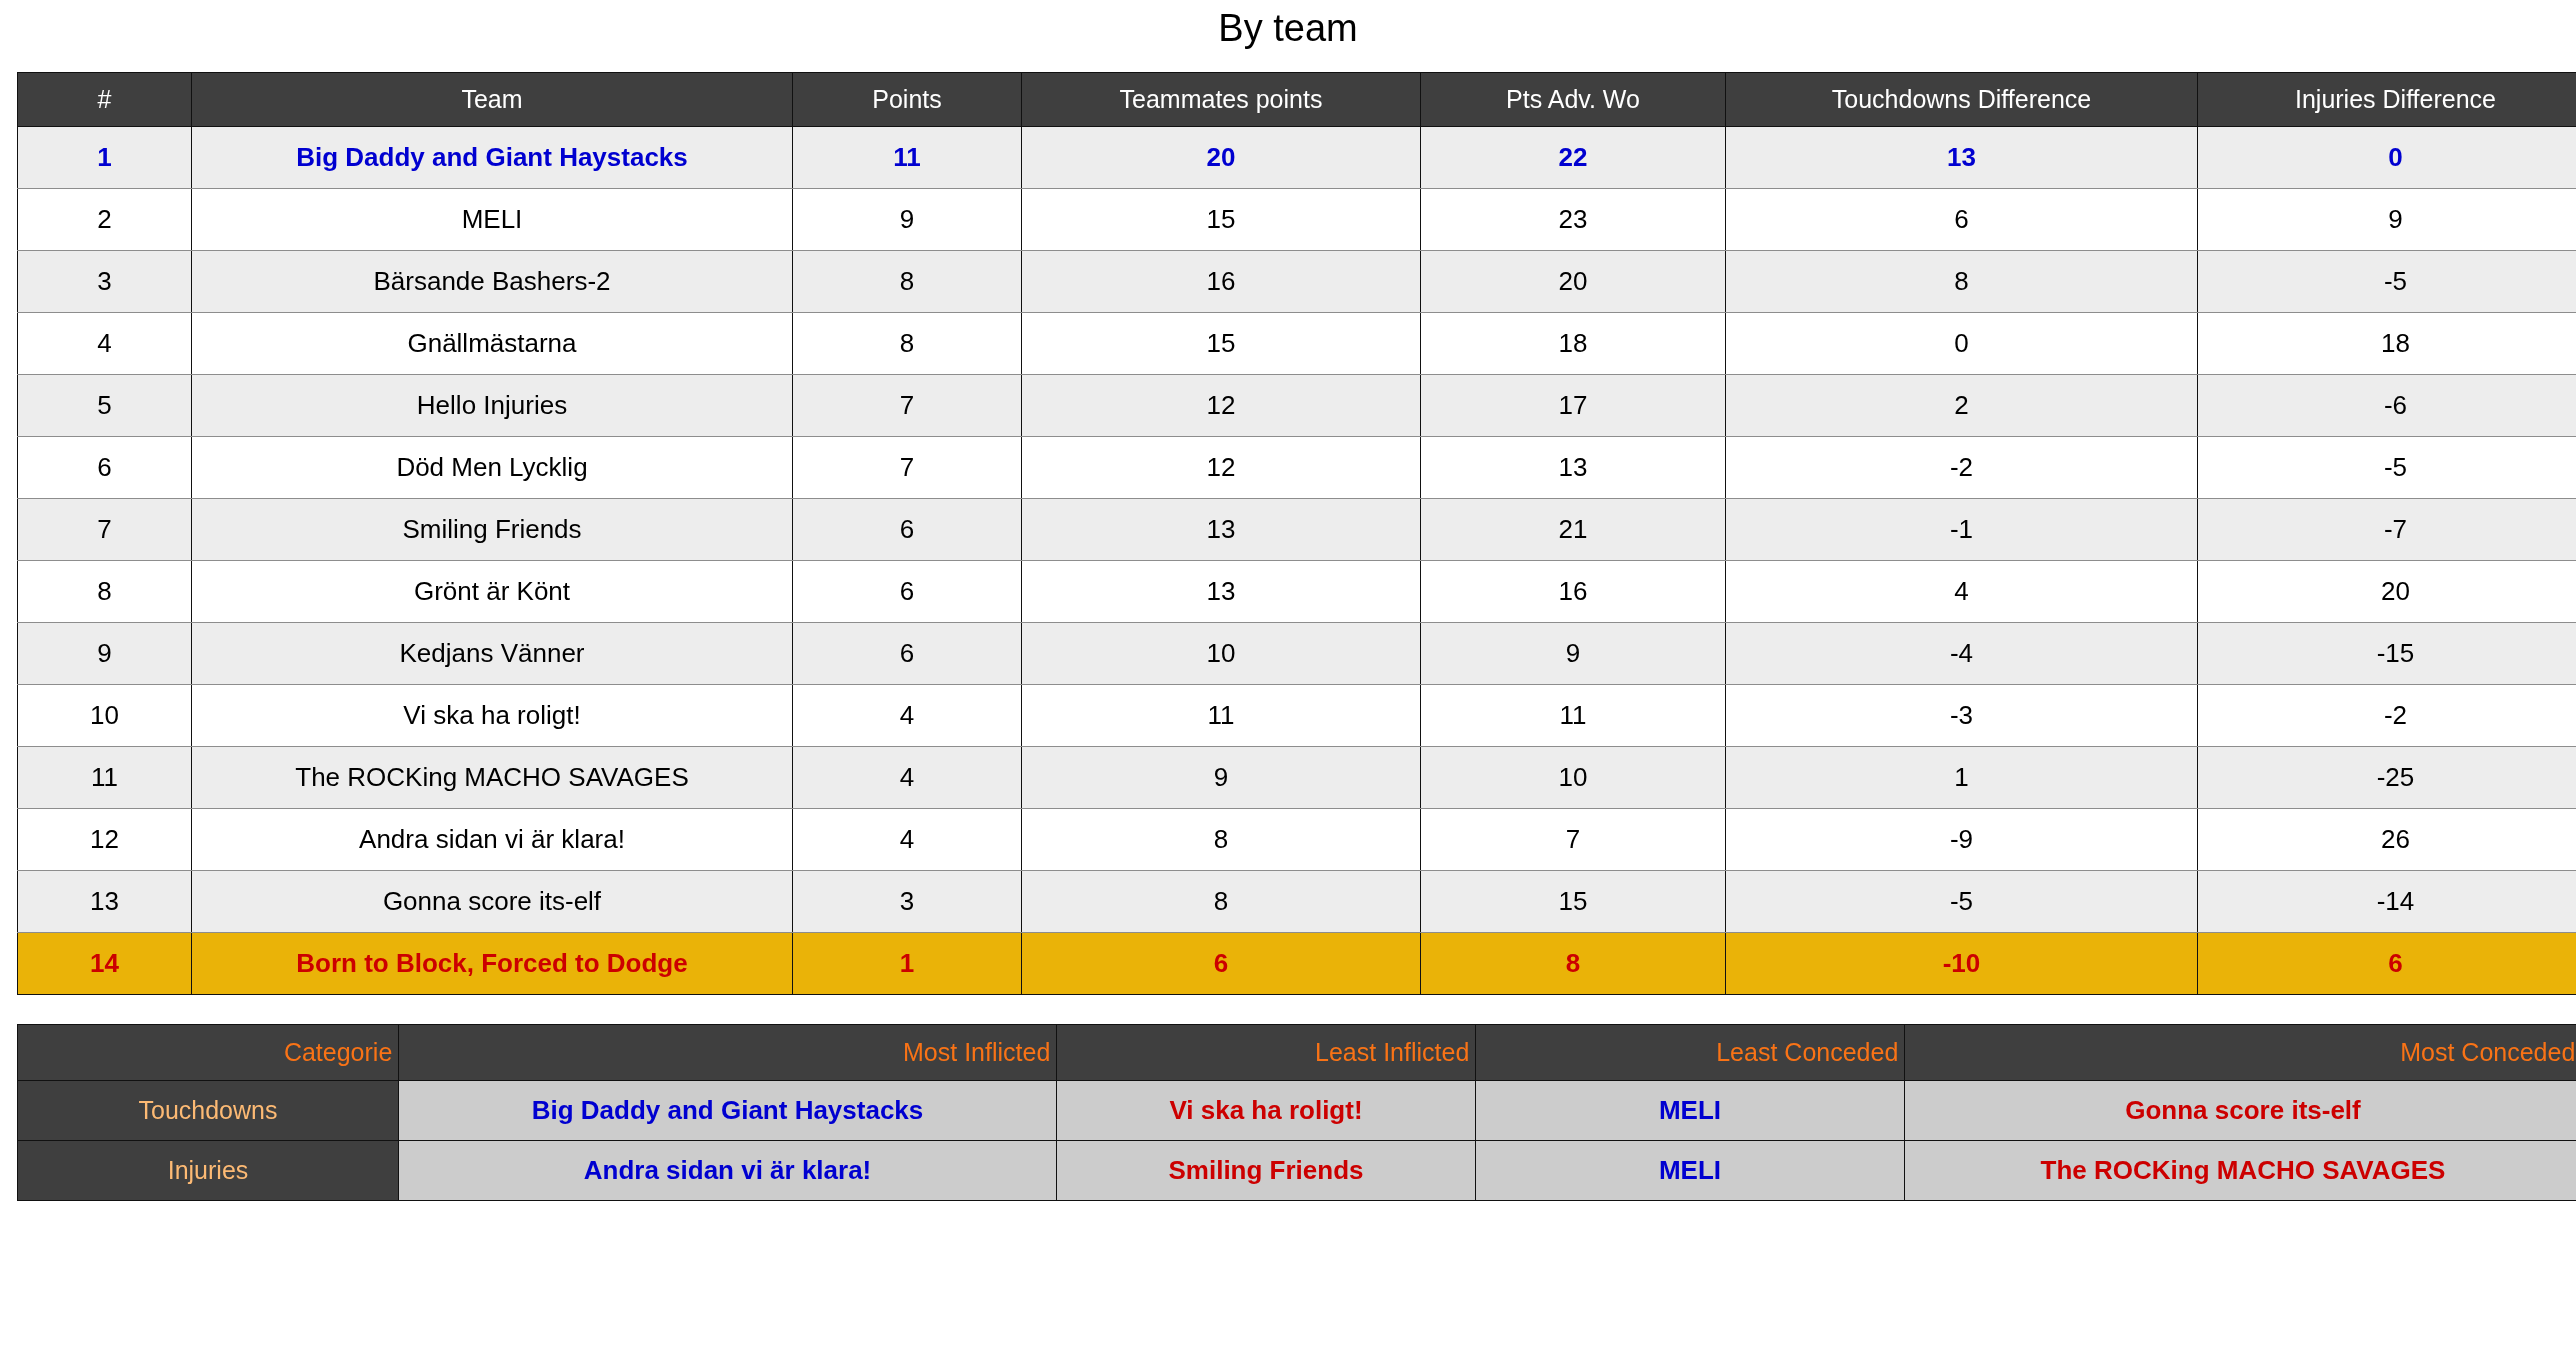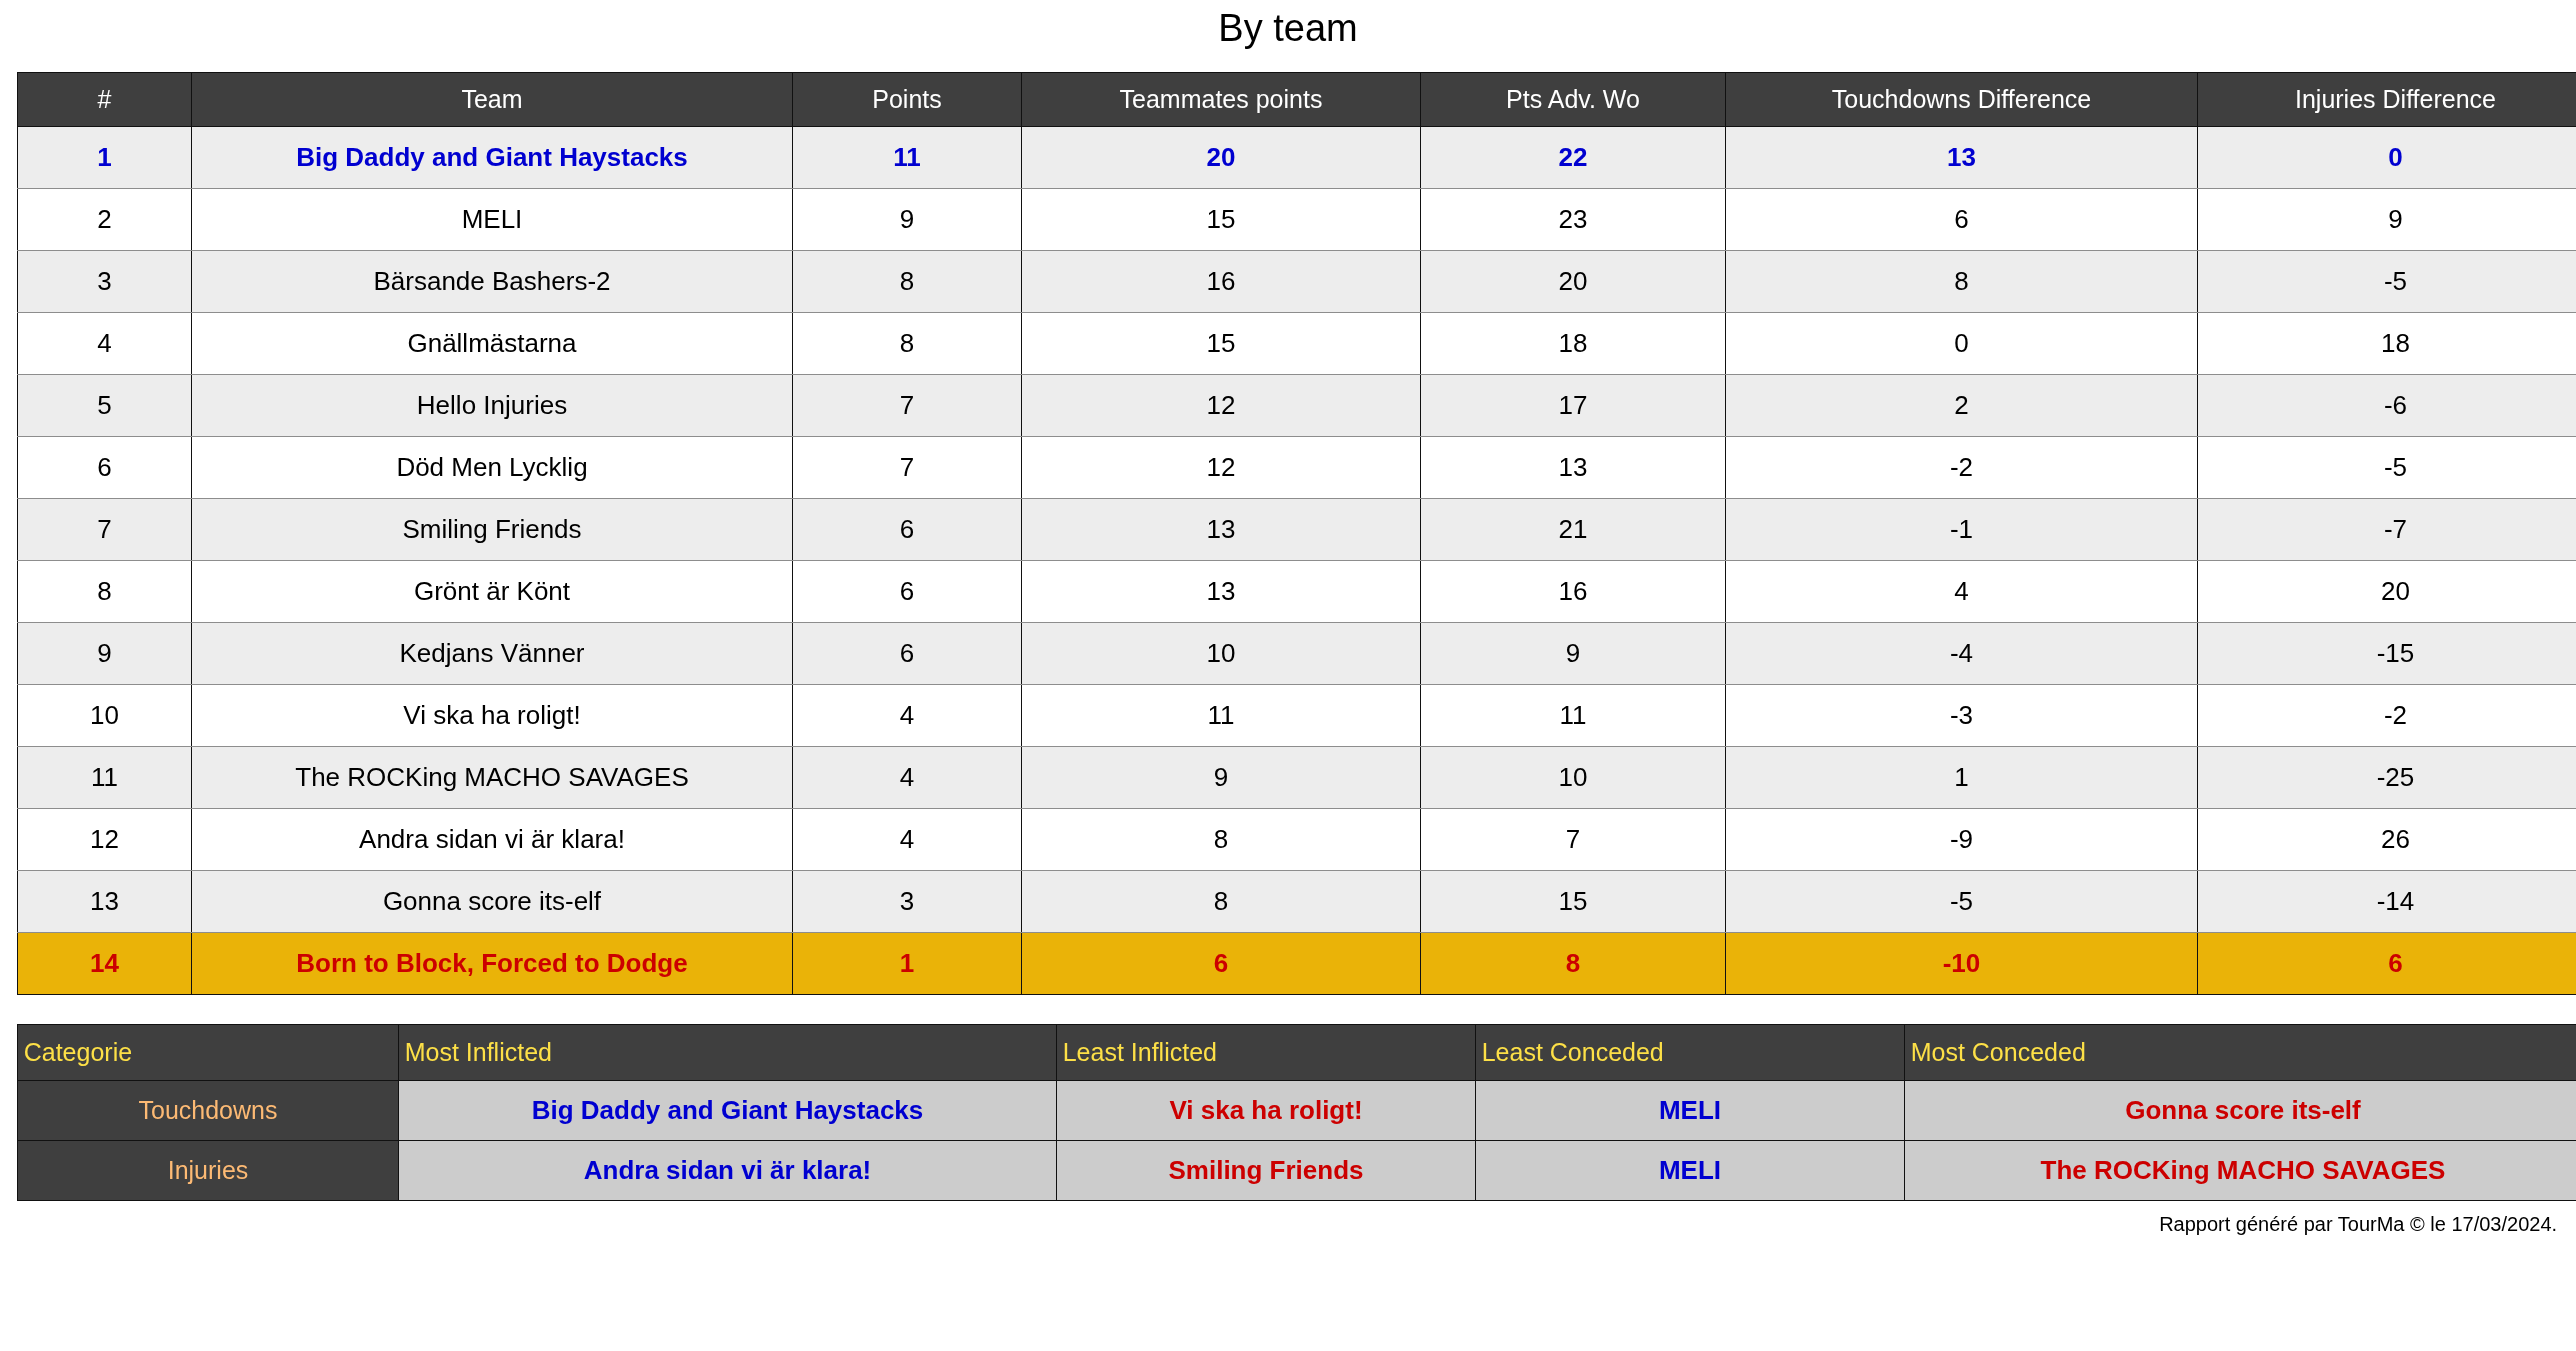--- a/index.html
+++ b/index.html
@@ -94,25 +94,25 @@
   .col-td     { width: 472px; }
   .col-inj    { width: 396px; }
 
   
   .summary {
     margin-top: 29px;
     border: 1.9px solid #111111;
   }
   .summary th {
     background: #3f3f3f;
-    color: #fde047;
+    color: #f97316;
     font-weight: normal;
     font-size: 25px;
     height: 55px;
-    text-align: left;
+    text-align: right;
     border-right: 1.9px solid #111111;
     border-bottom: 1.9px solid #111111;
     padding: 0 5.7px;
   }
   .summary th:last-child { border-right: none; }
   .summary td.rowhead {
     background: #3f3f3f;
     color: #fdba74;
     font-size: 25px;
     text-align: center;
@@ -340,16 +340,15 @@
       <tr>
         <td class="rowhead">Injuries</td>
         <td class="cell blue">Andra sidan vi är klara!</td>
         <td class="cell red">Smiling Friends</td>
         <td class="cell blue">MELI</td>
         <td class="cell red">The ROCKing MACHO SAVAGES</td>
       </tr>
     </tbody>
   </table>
 
-  <div class="footer">Rapport généré par TourMa © le 17/03/2024.</div>
 
 </div>
 
 
 </body></html>

